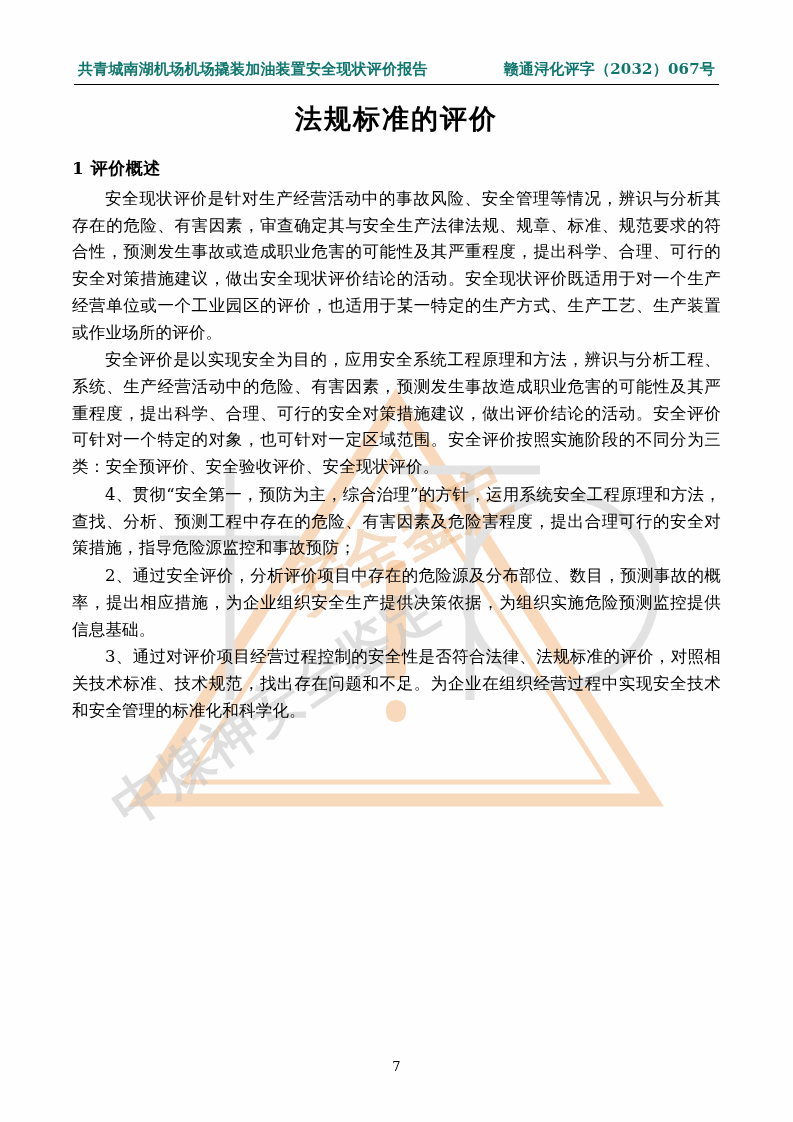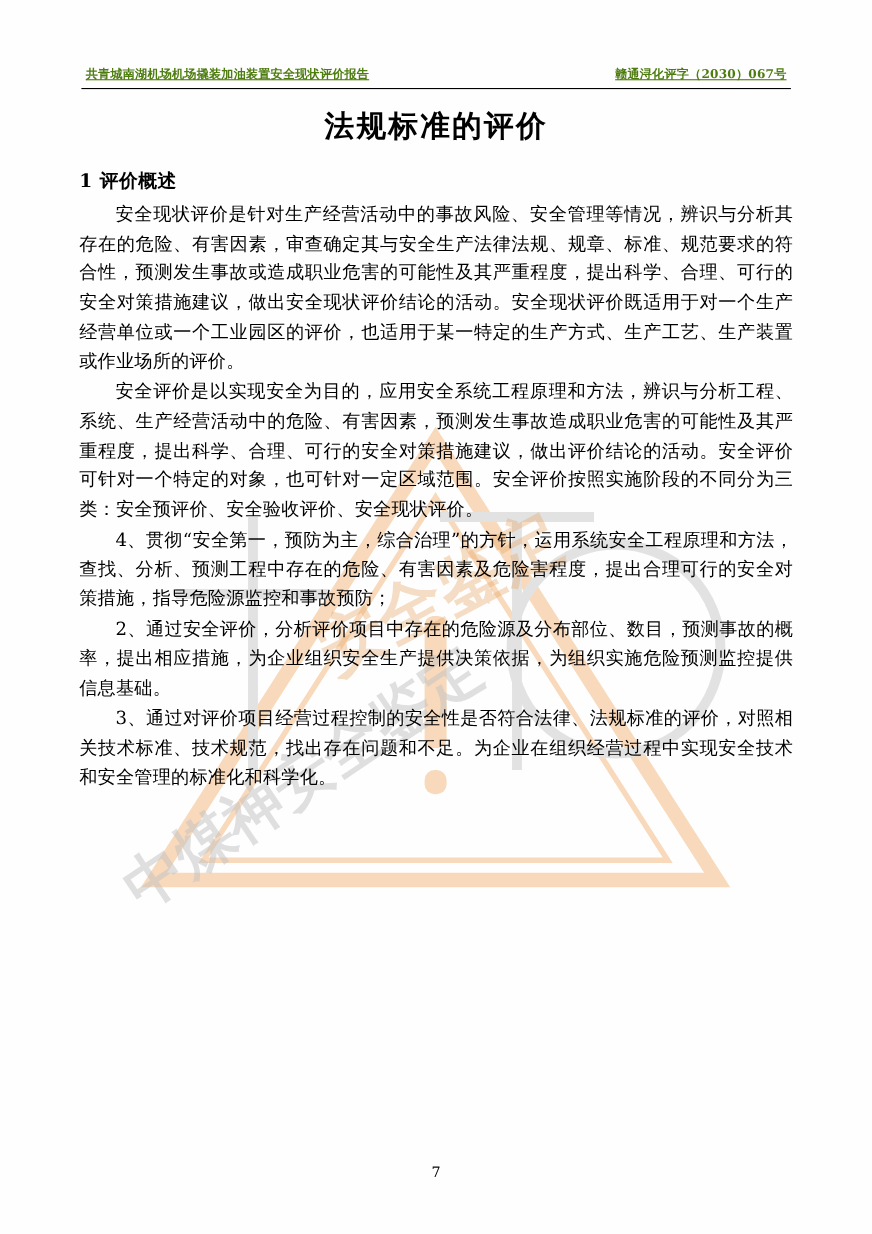--- a/index.html
+++ b/index.html
@@ -21,26 +21,25 @@
   .content {
     position: relative;
     z-index: 3;
     padding: 60px 72px 0 72px;
   }
   
   .header-row {
     display: flex;
     justify-content: space-between;
     align-items: flex-end;
-    font-size: 11px;
+    font-size: 15px;
     font-weight: bold;
-    color: #4d7c0f;
+    color: #0f766e;
     padding: 0 6px 5px 6px;
     letter-spacing: 0.2px;
-    text-decoration: underline;
   }
   .header-left { white-space: nowrap; }
   .header-right { white-space: nowrap; }
   .header-rule {
     border-bottom: 1px solid #000;
     margin: 0 2px 0 2px;
   }
   
   .doc-title {
     text-align: center;
@@ -128,21 +127,21 @@
     </g>
     <g opacity="0.38" fill="#e8a96a" font-family="DejaVu Serif, serif" font-size="60" font-weight="bold">
       <text transform="rotate(-28 330 600)" x="300" y="600">安全鉴定</text>
     </g>
   </svg>
 
   <div class="content">
 
     <div class="header-row">
       <span class="header-left">共青城南湖机场机场撬装加油装置安全现状评价报告</span>
-      <span class="header-right">赣通浔化评字（2030）067号</span>
+      <span class="header-right">赣通浔化评字（2032）067号</span>
     </div>
     <div class="header-rule"></div>
 
     <div class="doc-title-main">法规标准的评价</div>
 
     <h2 class="sec">1 评价概述</h2>
     <p class="body">安全现状评价是针对生产经营活动中的事故风险、安全管理等情况，辨识与分析其存在的危险、有害因素，审查确定其与安全生产法律法规、规章、标准、规范要求的符合性，预测发生事故或造成职业危害的可能性及其严重程度，提出科学、合理、可行的安全对策措施建议，做出安全现状评价结论的活动。安全现状评价既适用于对一个生产经营单位或一个工业园区的评价，也适用于某一特定的生产方式、生产工艺、生产装置或作业场所的评价。</p>
     <p class="body">安全评价是以实现安全为目的，应用安全系统工程原理和方法，辨识与分析工程、系统、生产经营活动中的危险、有害因素，预测发生事故造成职业危害的可能性及其严重程度，提出科学、合理、可行的安全对策措施建议，做出评价结论的活动。安全评价可针对一个特定的对象，也可针对一定区域范围。安全评价按照实施阶段的不同分为三类：安全预评价、安全验收评价、安全现状评价。</p>
 
     <p class="body">4、贯彻“安全第一，预防为主，综合治理”的方针，运用系统安全工程原理和方法，查找、分析、预测工程中存在的危险、有害因素及危险害程度，提出合理可行的安全对策措施，指导危险源监控和事故预防；</p>

